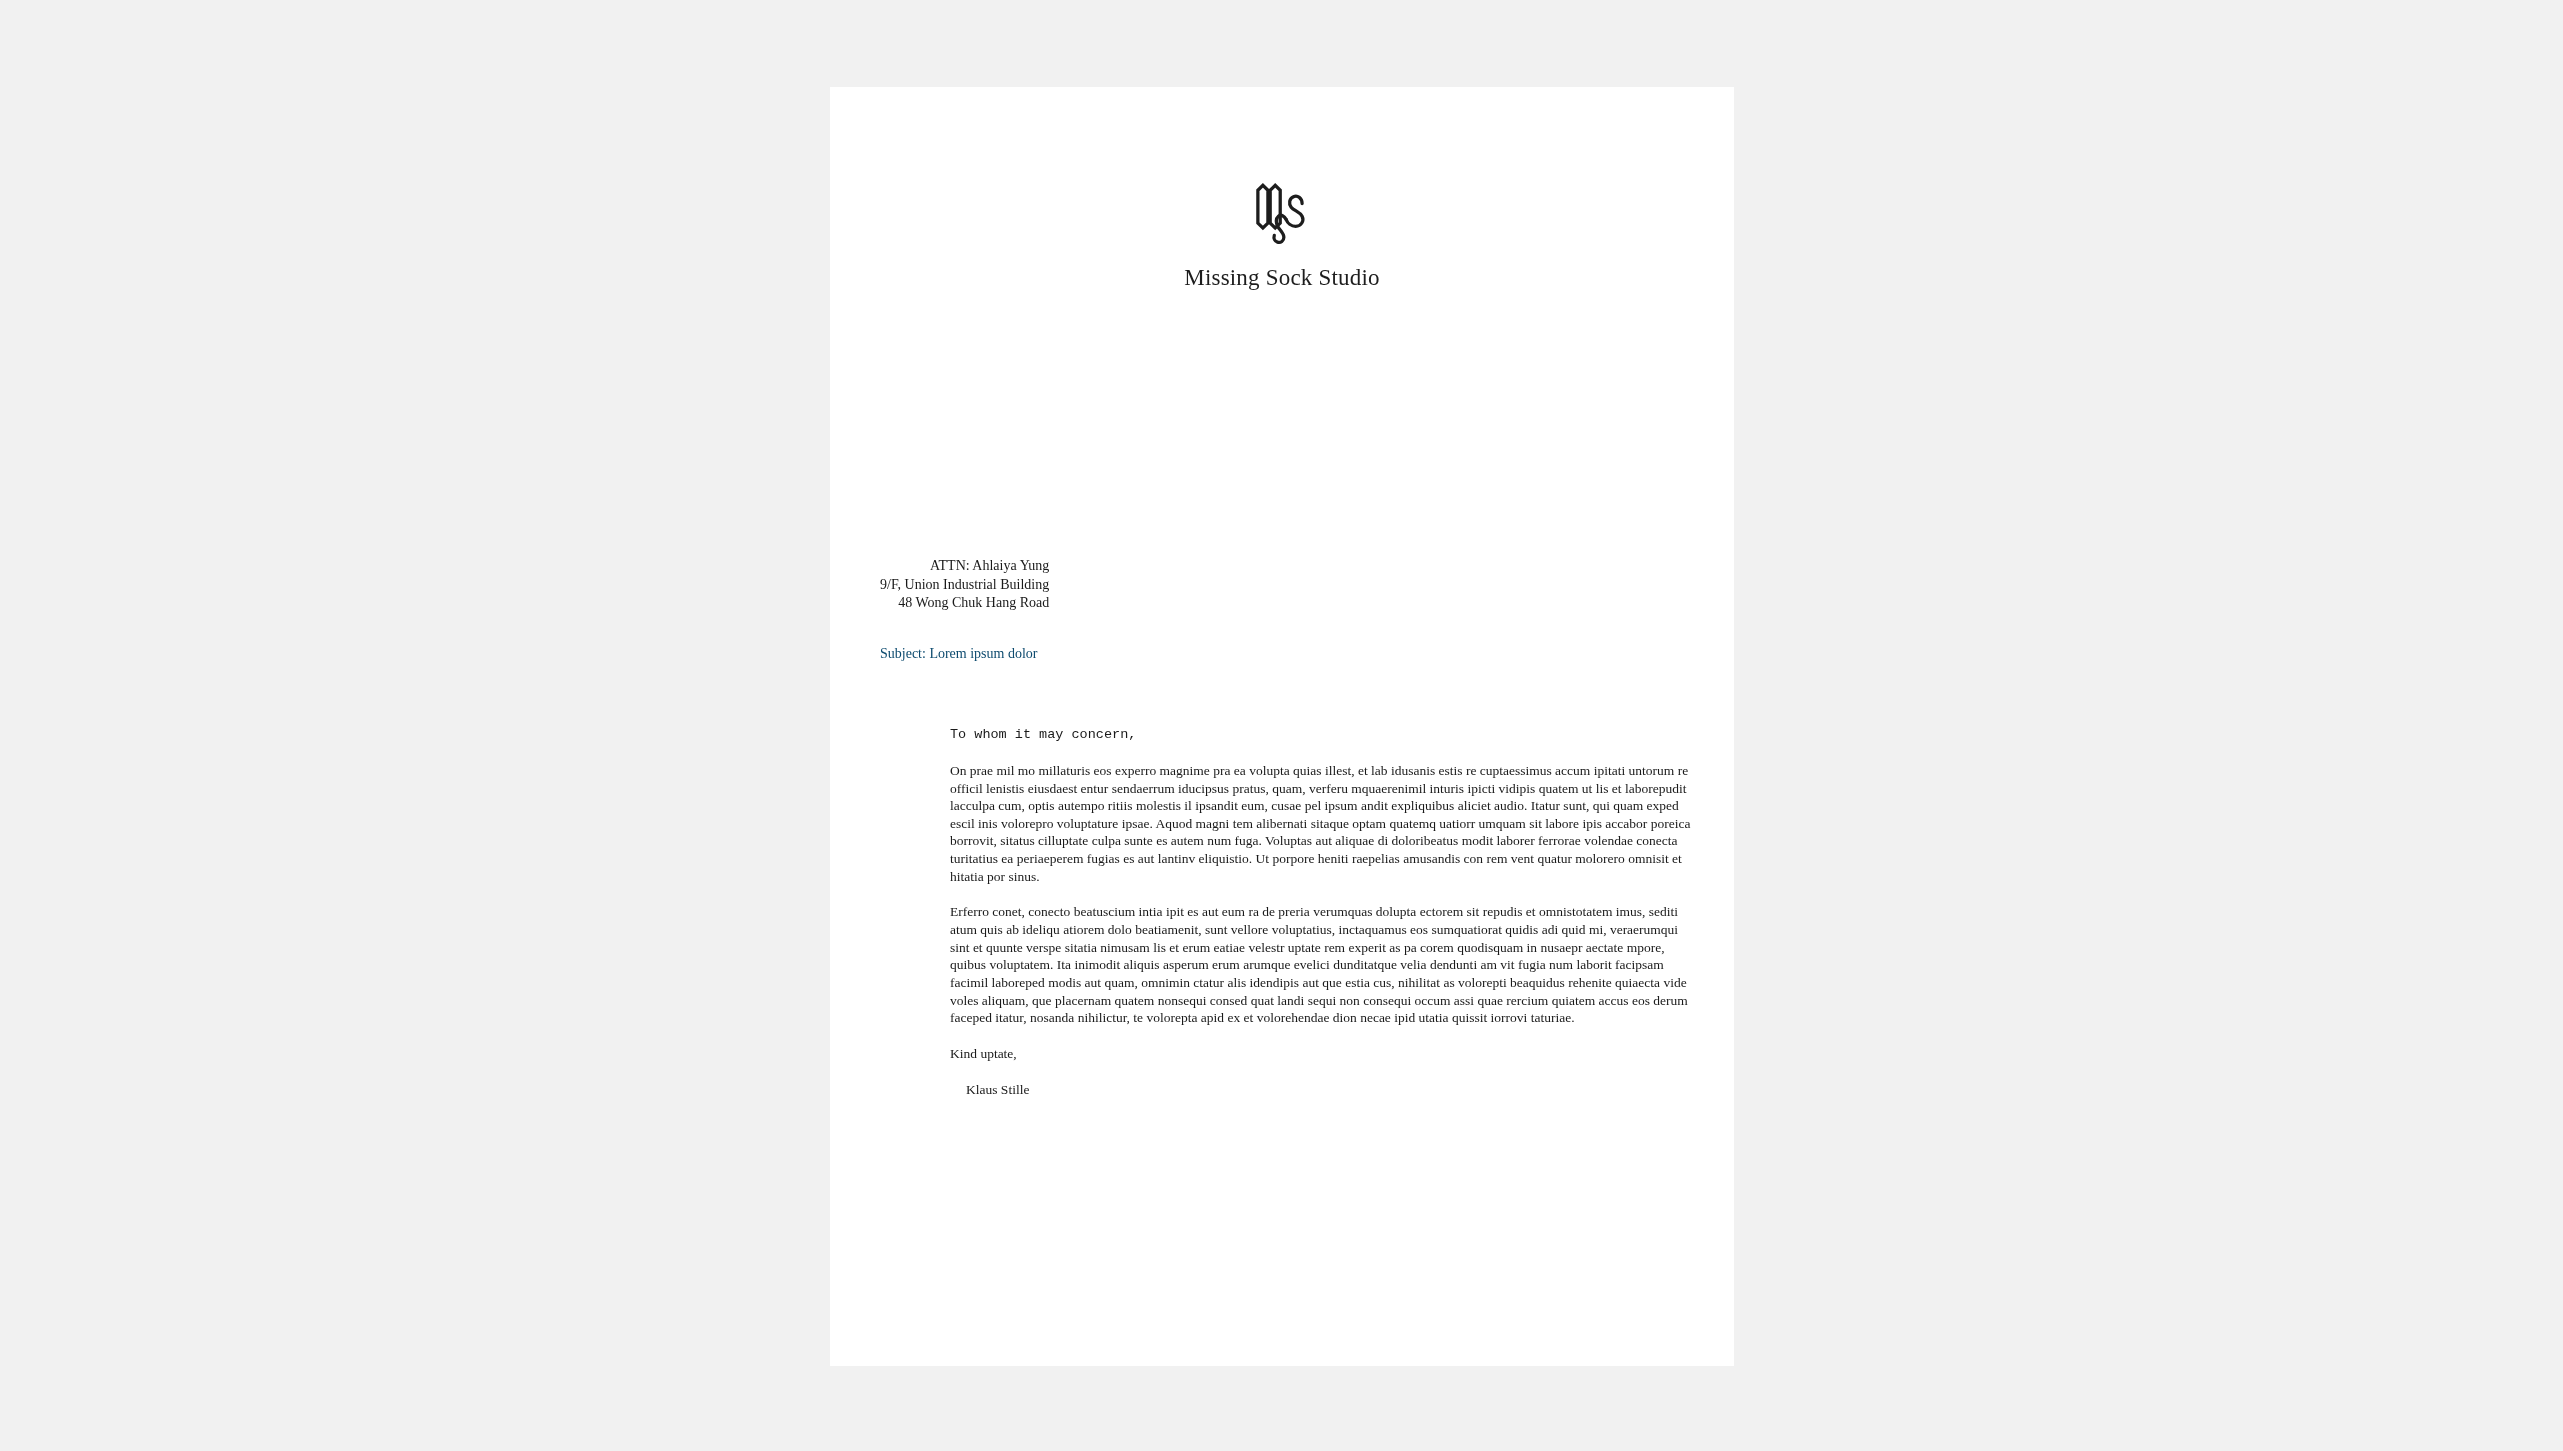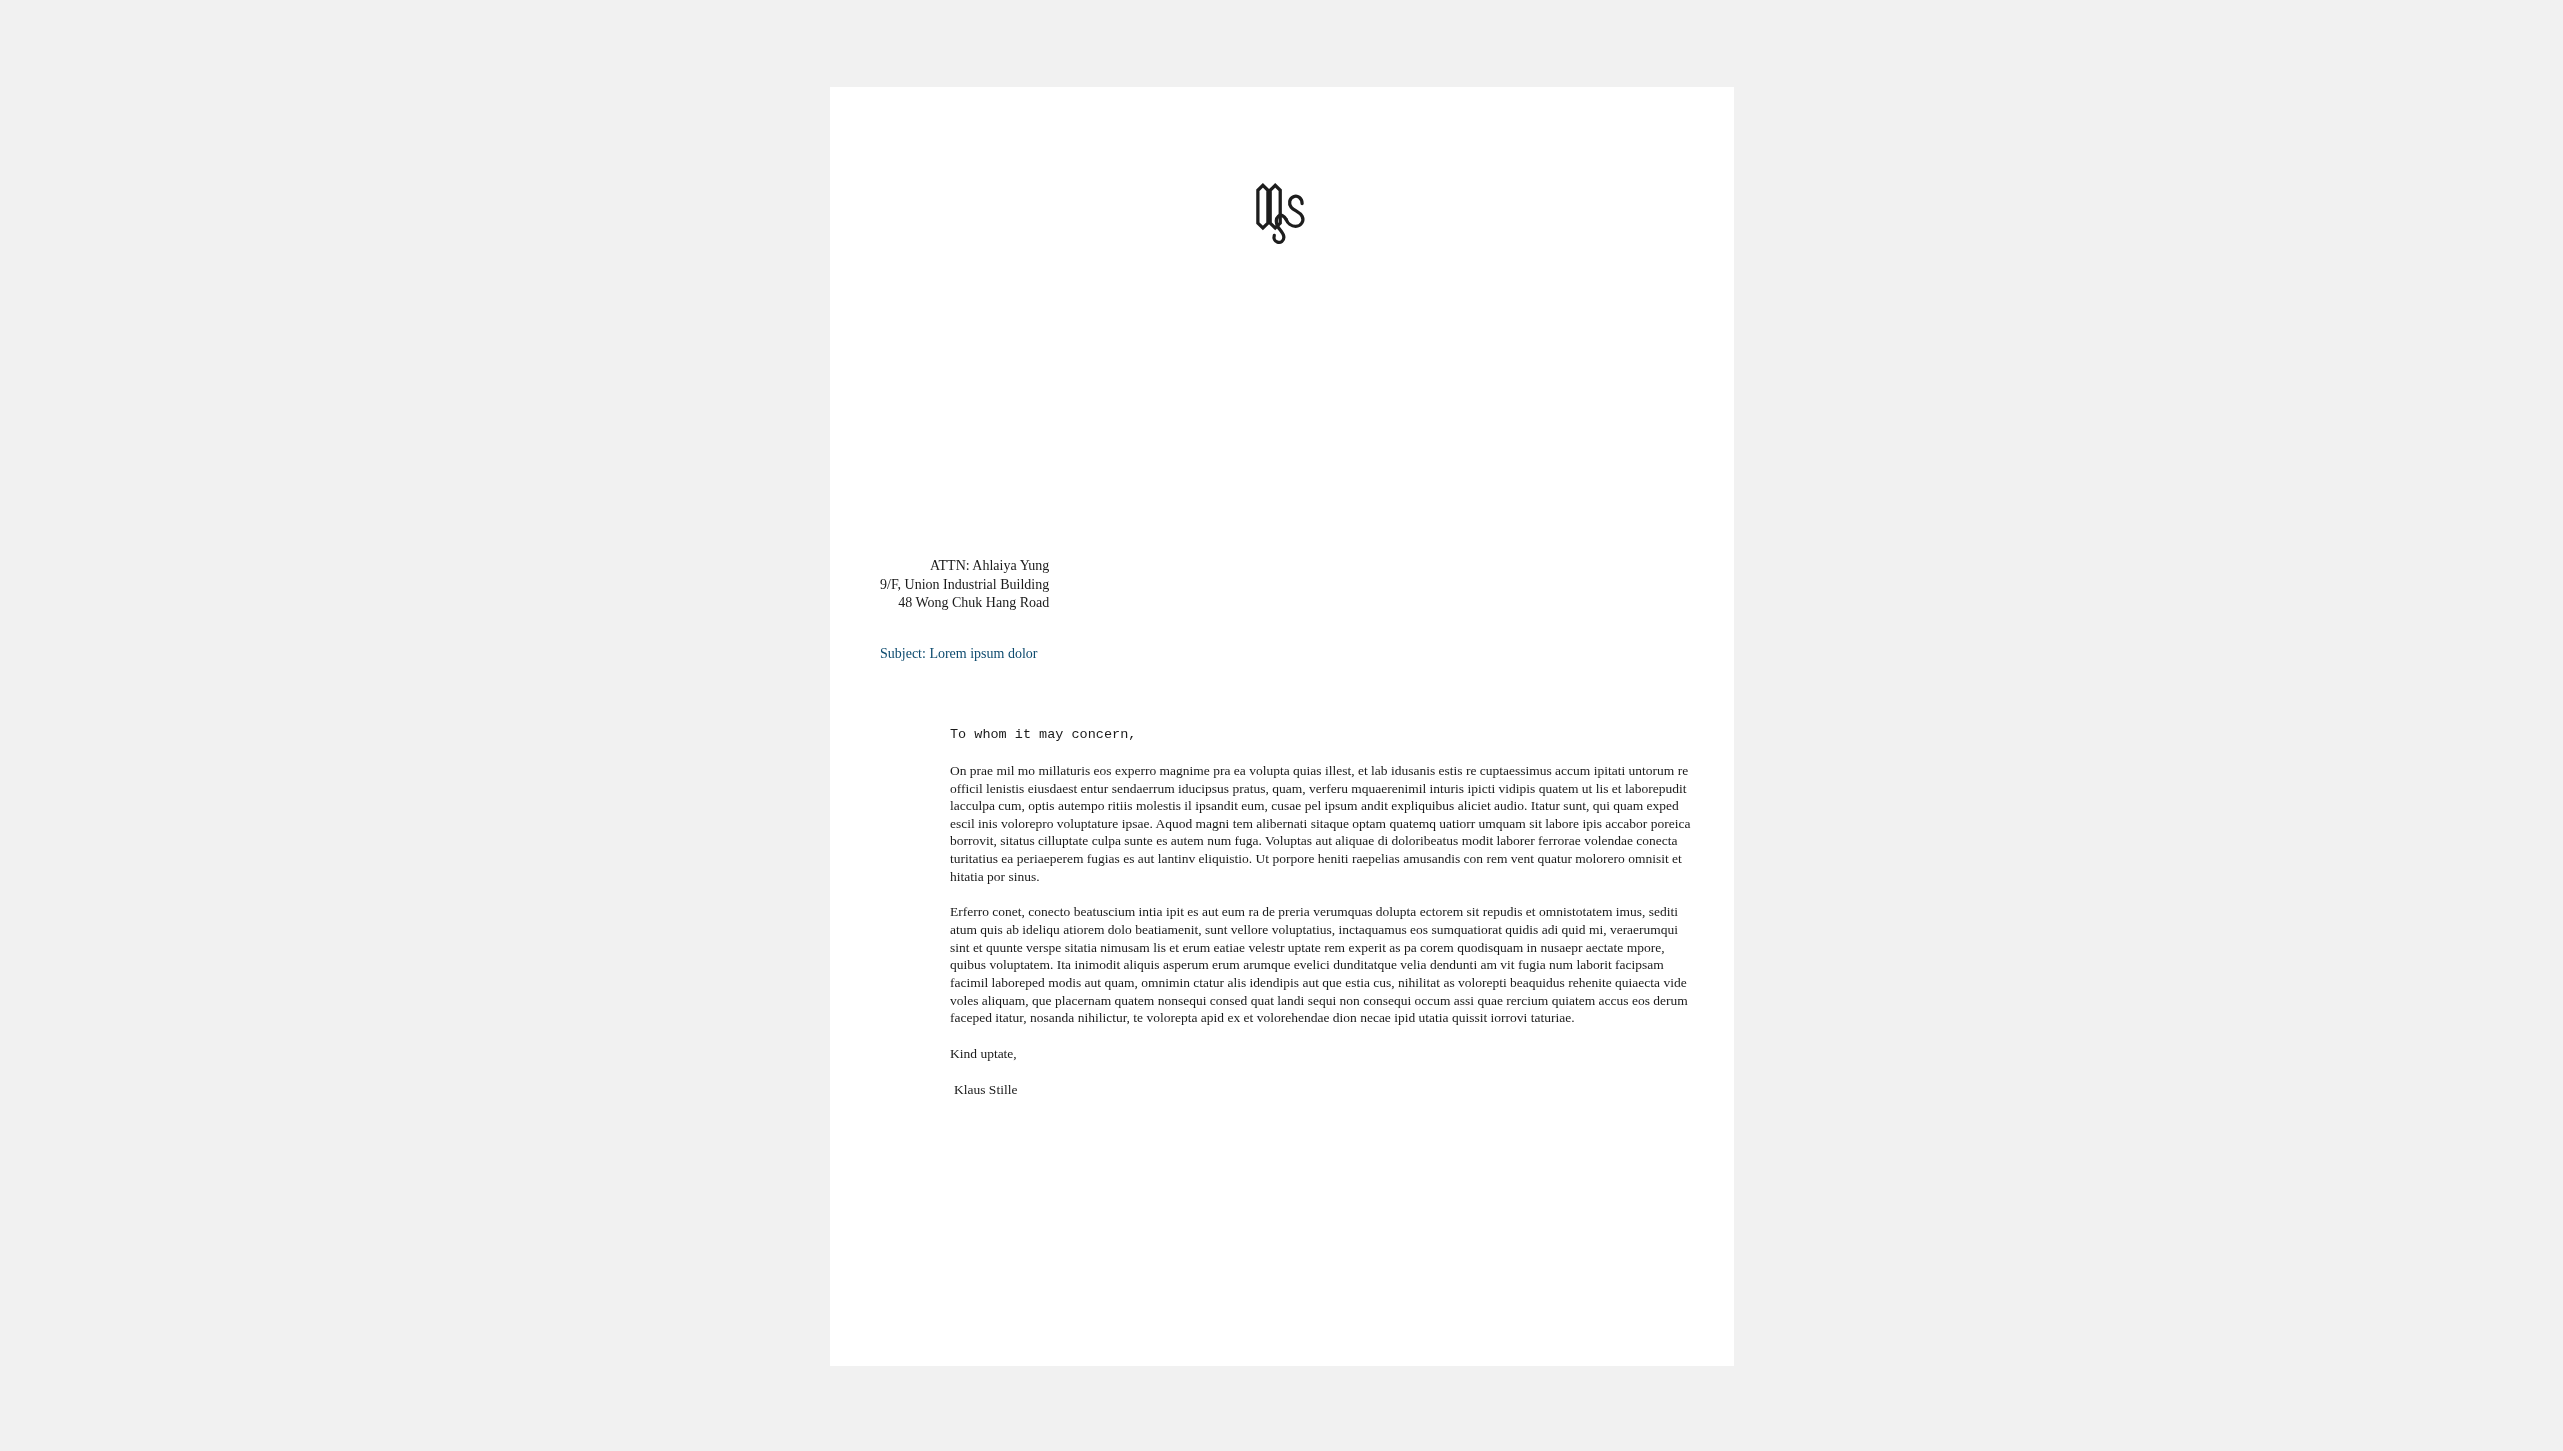--- a/index.html
+++ b/index.html
@@ -88,21 +88,21 @@
     top: 639px;
     width: 750px;
     font-size: 13.5px;
     line-height: 1.305;
     color: #1a1a1a;
     text-align: left;
   }
   #body-copy .salutation { margin: 0 0 18.3px 0; font-family: Liberation Mono, monospace; }
   #body-copy .para { margin: 0 0 18.3px 0; }
   #body-copy .signoff { margin: 0 0 18.3px 0; }
-  #body-copy .signature { margin: 4px; }
+  #body-copy .signature { margin: 16px; }
 
   
   #footer {
     position: absolute;
     left: 0;
     bottom: 37px;
     width: 100%;
     text-align: center;
     font-size: 9.2px;
     line-height: 1.42;
@@ -125,20 +125,21 @@
 
           <path d="M4 8 L9.5 2.6 L15 8 L15 44 L9.5 49.4 L4 44 Z"></path>
 
           <path d="M17.5 8 L23 2.6 L28.5 8 L28.5 44 L23 49.4 L17.5 44 Z"></path>
 
           <path d="M52.5 22.5 C52.5 16.5 47.5 13 43 15 C38.5 17 37.5 22.5 40.5 26.5 C43.5 30.5 50 31.5 52.5 36.5 C55 41.5 51.5 47.5 45.5 47.5 C40.5 47.5 36.5 44 35 40" stroke-linecap="round"></path>
           <path d="M35 40 C33 36 29.5 34 26.5 36.5 C23.5 39 23.5 44 26 48 C28.5 52 32.5 55 32.5 59.5 C32.5 63.5 29 66 25.5 64.8 C22.5 63.8 21 60.5 22 57.5" stroke-linecap="round"></path>
         </g>
       </svg>
     </div>
+    <div id="brand-name">Missing Sock Studio</div>
   </div>
 
   <div id="recipient-block">
     <div>ATTN: Ahlaiya Yung</div>
     <div>9/F, Union Industrial Building</div>
     <div>48 Wong Chuk Hang Road</div>
   </div>
 
   <div id="subject-line">Subject: Lorem ipsum dolor</div>
 

